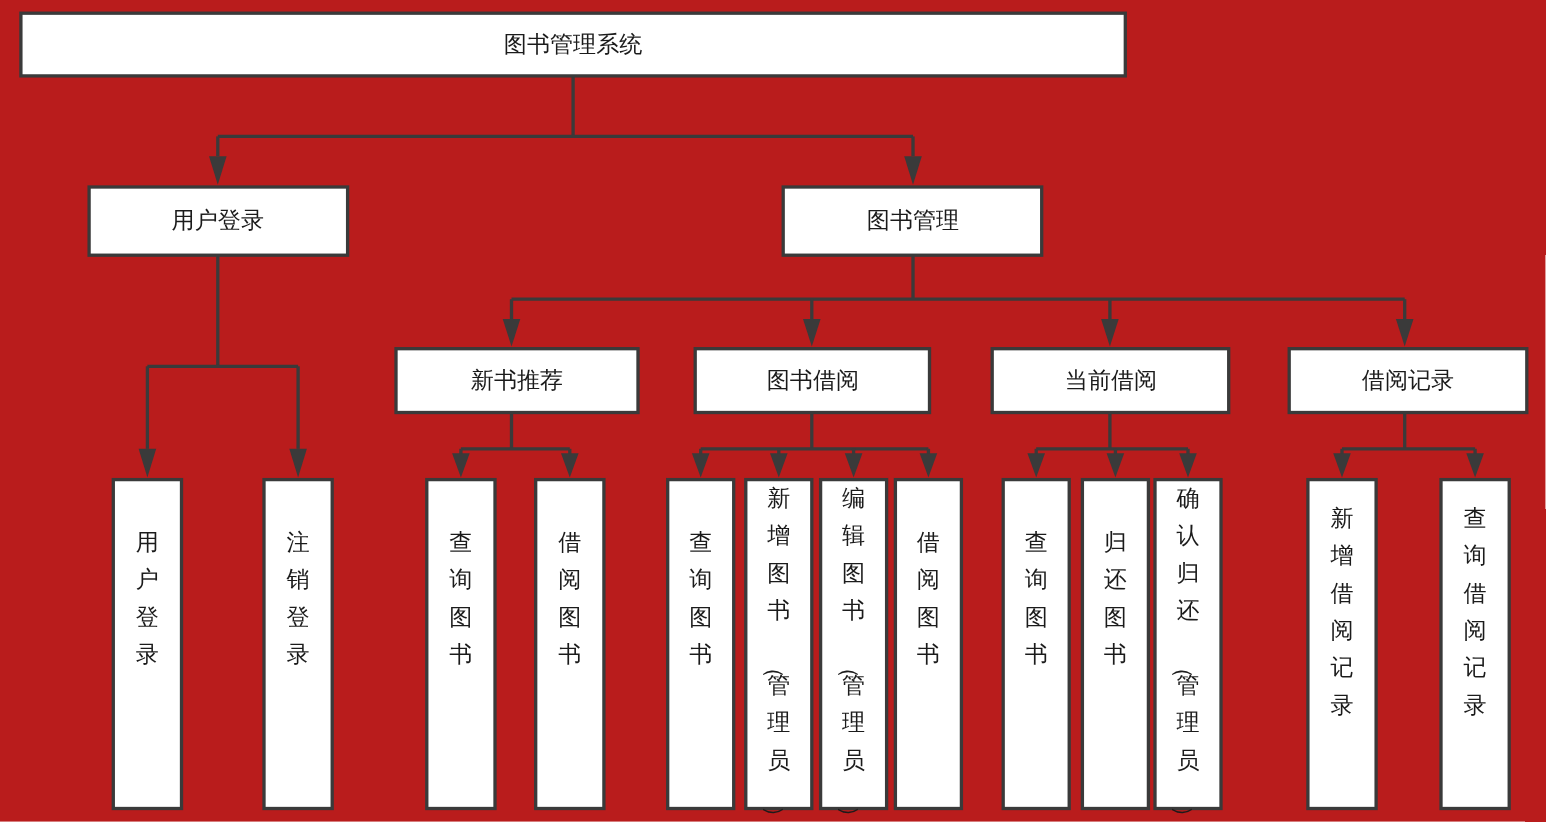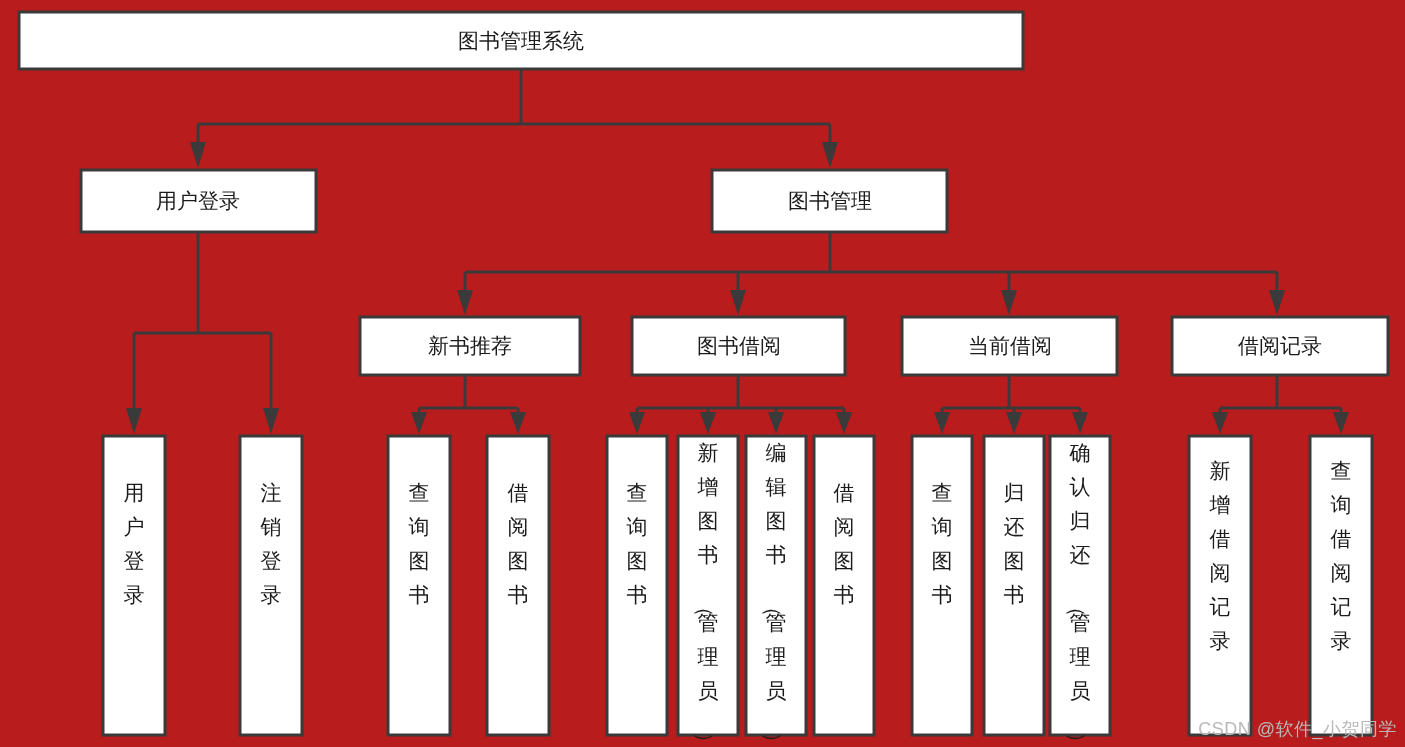--- a/index.html
+++ b/index.html
@@ -230,15 +230,14 @@
       <rect class="node-box" x="1189" y="436" width="62" height="299"></rect>
       <text class="node-label-v" x="1220" y="478"><tspan x="1220" y="478">新</tspan><tspan x="1220" y="512">增</tspan><tspan x="1220" y="546">借</tspan><tspan x="1220" y="580">阅</tspan><tspan x="1220" y="614">记</tspan><tspan x="1220" y="648">录</tspan></text>
     </g>
     <g>
       <rect class="node-box" x="1310" y="436" width="62" height="299"></rect>
       <text class="node-label-v" x="1341" y="478"><tspan x="1341" y="478">查</tspan><tspan x="1341" y="512">询</tspan><tspan x="1341" y="546">借</tspan><tspan x="1341" y="580">阅</tspan><tspan x="1341" y="614">记</tspan><tspan x="1341" y="648">录</tspan></text>
     </g>
 
   </svg>
 
-  <div class="watermark">CSDN @软件_小贺同学</div>
 
 </div>
 
 </body></html>

